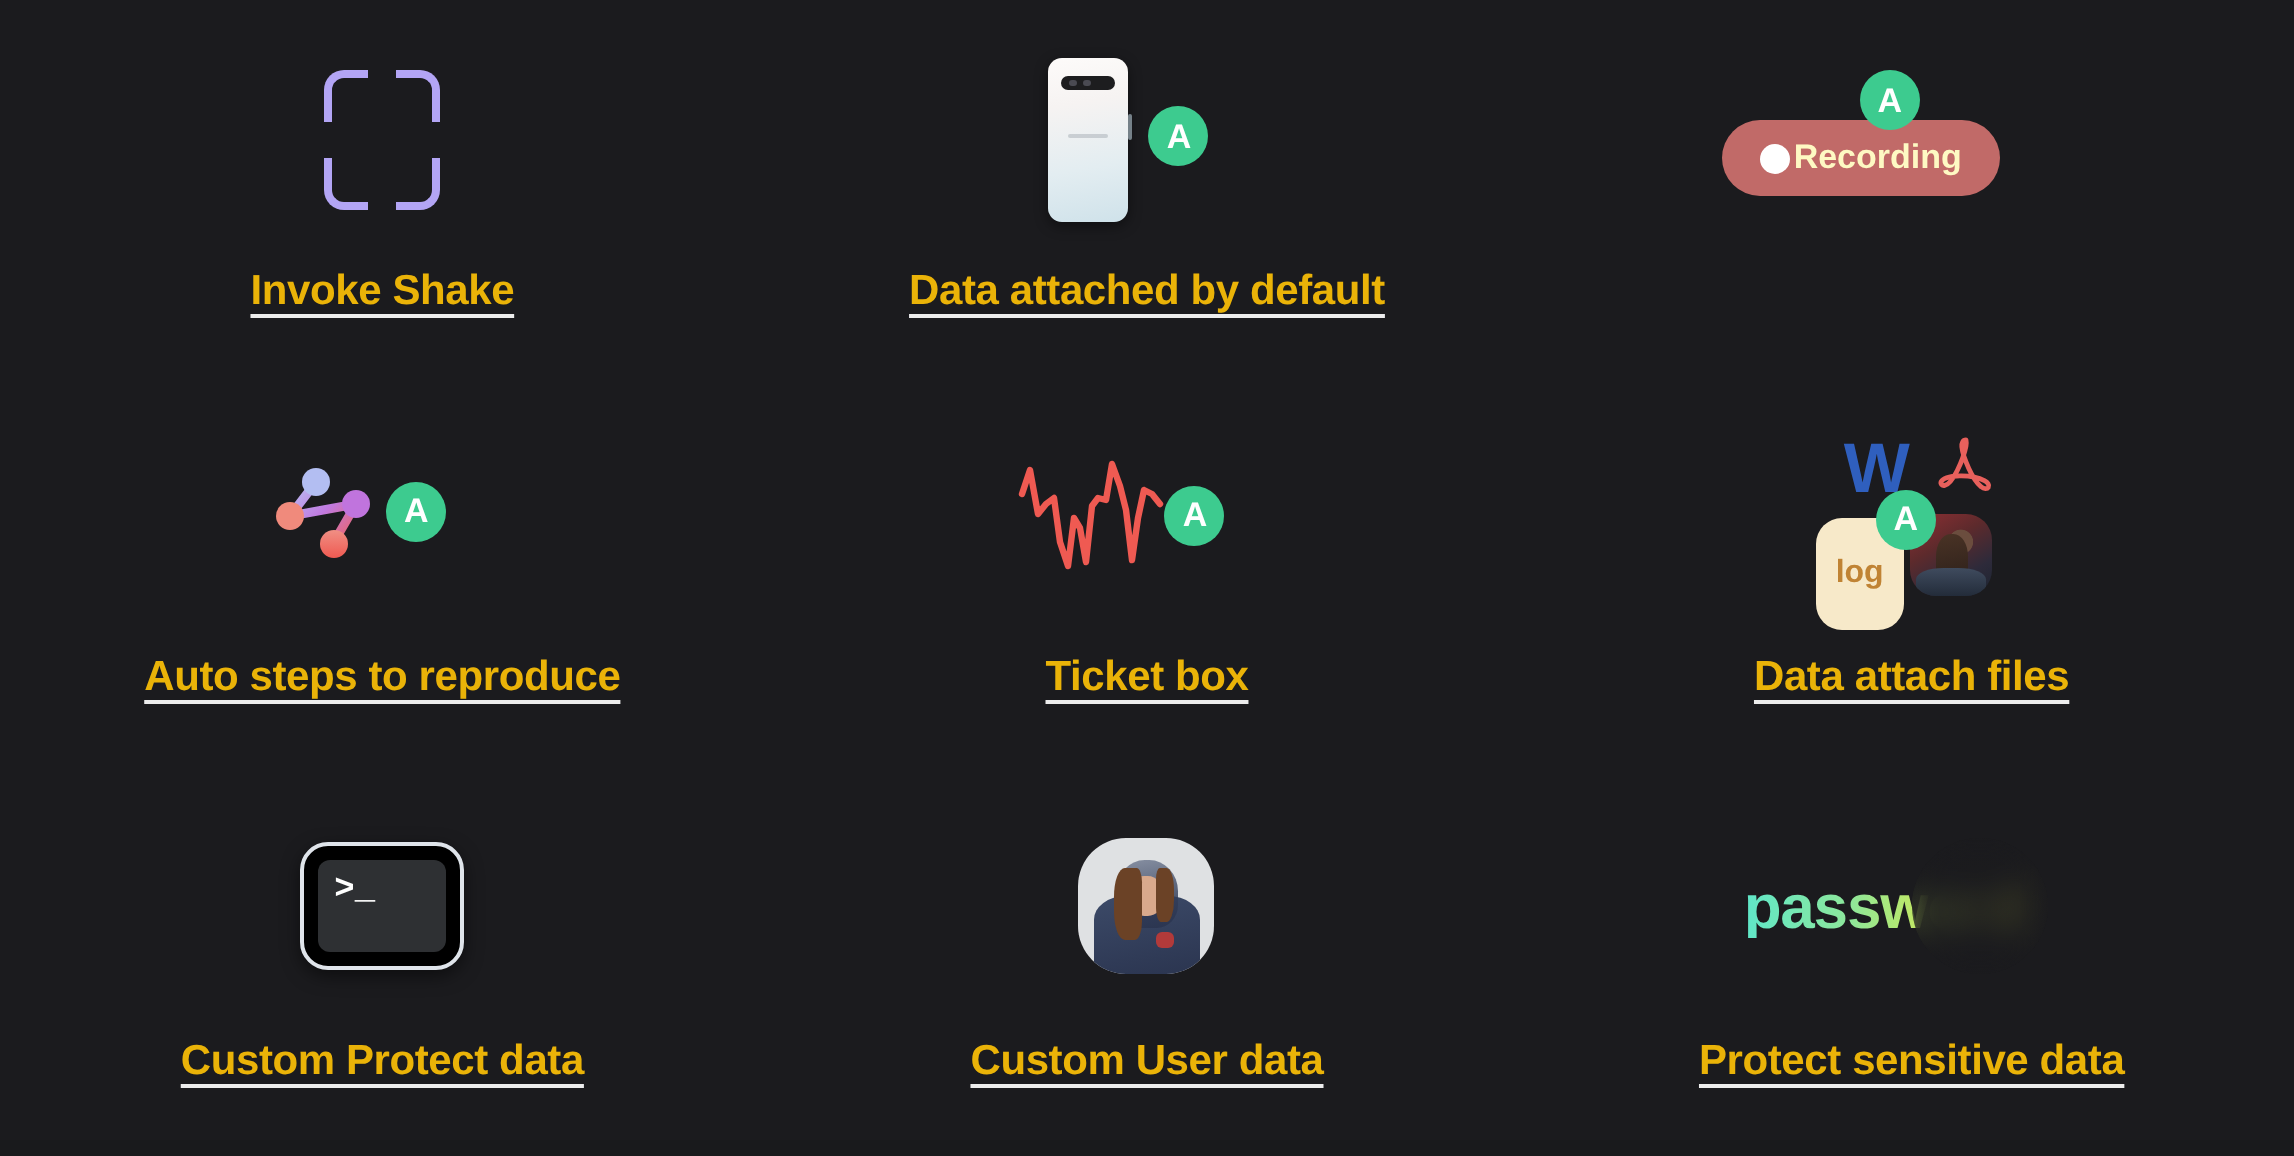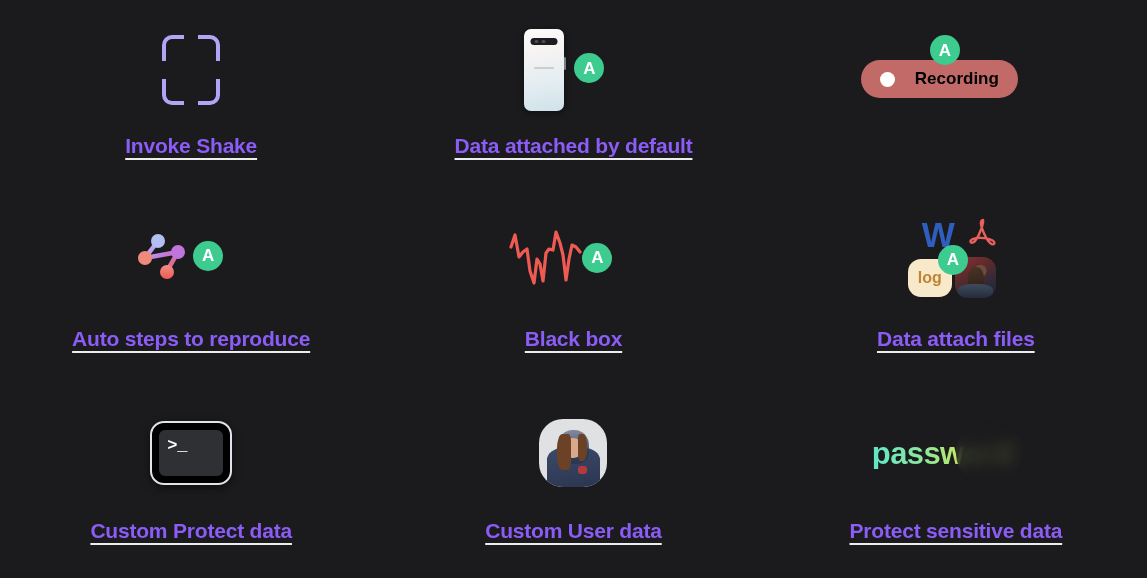--- a/index.html
+++ b/index.html
@@ -60,21 +60,21 @@
     position: relative;
     display: flex;
     align-items: center;
     justify-content: center;
   }
 
   
   .feature-label {
     font-size: 21px;
     font-weight: bold;
-    color: #8b5cf6;
+    color: #eab308;
     letter-spacing: -0.2px;
     text-decoration: underline;
     text-decoration-thickness: 1.6px;
     text-underline-offset: 5px;
     text-decoration-color: rgba(255,255,255,0.92);
     white-space: nowrap;
     cursor: pointer;
   }
   .row1 .feature-label { margin-top: 8px; }
   .row2 .feature-label { margin-top: 12px; }
@@ -147,25 +147,25 @@
     width:2px; height:13px; border-radius:1px;
     background: rgba(150,165,175,0.75);
   }
   .phone-group .a-badge { left: 56px; top: 26px; }
 
   
   .rec-group { position: relative; width: 190px; height: 80px; }
   .rec-pill {
     position: absolute;
     left: 0; top: 30px;
-    display: flex; align-items: center; gap: 20px;
+    display: flex; align-items: center; gap: 2px;
     padding: 9px 19px;
     border-radius: 20px;
     background: #c16a68;
-    color: #000000;
+    color: #fef9c3;
     font-size: 17px;
     font-weight: bold;
     white-space: nowrap;
   }
   .rec-dot { width: 15px; height: 15px; border-radius: 50%; background: #ffffff; flex: none; }
   .rec-group .a-badge { left: 69px; top: 5px; }
 
   
   .nodes-group { position: relative; width: 116px; height: 70px; }
   .nodes-svg { position: absolute; left: 0; top: 6px; }
@@ -179,21 +179,21 @@
   
   .files-group { position: relative; width: 104px; height: 88px; }
   .file-w {
     position: absolute; left: 18px; top: 2px;
     font-size: 35px; font-weight: bold; color: #2f5fbe;
     line-height: 1; letter-spacing: -1px;
   }
   .pdf-icon { position: absolute; left: 62px; top: 2px; }
   .file-log {
     position: absolute; left: 4px; top: 44px;
-    width: 44px; height: 38px;
+    width: 44px; height: 56px;
     border-radius: 13px;
     background: #f7e9c9;
     color: #c08334;
     font-size: 16px; font-weight: bold;
     display: flex; align-items: center; justify-content: center;
     line-height: 1;
   }
   .file-photo {
     position: absolute; left: 51px; top: 42px;
     width: 41px; height: 41px;
@@ -387,21 +387,21 @@
 
   <div class="cell row2">
     <div class="icon-stage">
       <div class="wave-group">
         <svg class="wave-svg" width="90" height="70" viewBox="0 0 90 70">
           <path d="M3 24 L7 12 L11 34 L15 29 L19 26 L22 48 L26 60 L29 36 L32 41 L35 58 L38 30 L41 26 L45 27 L48 9 L52 20 L55 32 L58 57 L61 36 L64 22 L68 24 L72 29" stroke="#ef5a52" stroke-width="3.2" fill="none" stroke-linecap="round" stroke-linejoin="round"></path>
         </svg>
         <span class="a-badge">A</span>
       </div>
     </div>
-    <a class="feature-label">Black box</a>
+    <a class="feature-label">Ticket box</a>
   </div>
 
   <div class="cell row2">
     <div class="icon-stage">
       <div class="files-group">
         <span class="file-w">W</span>
         <svg class="pdf-icon" width="34" height="32" viewBox="0 0 34 32">
           <path d="M17 3 C15.4 3 14.7 4.6 14.9 6.4 C15.2 9.3 16.6 13.3 18.4 17.2
                    C20.2 21.1 22.4 24.6 24.6 26.4 C26 27.6 27.6 27.6 28.2 26.6
                    C28.8 25.5 27.9 24.2 26.2 23.3 C23.4 21.8 18.6 20.8 13.9 20.9

